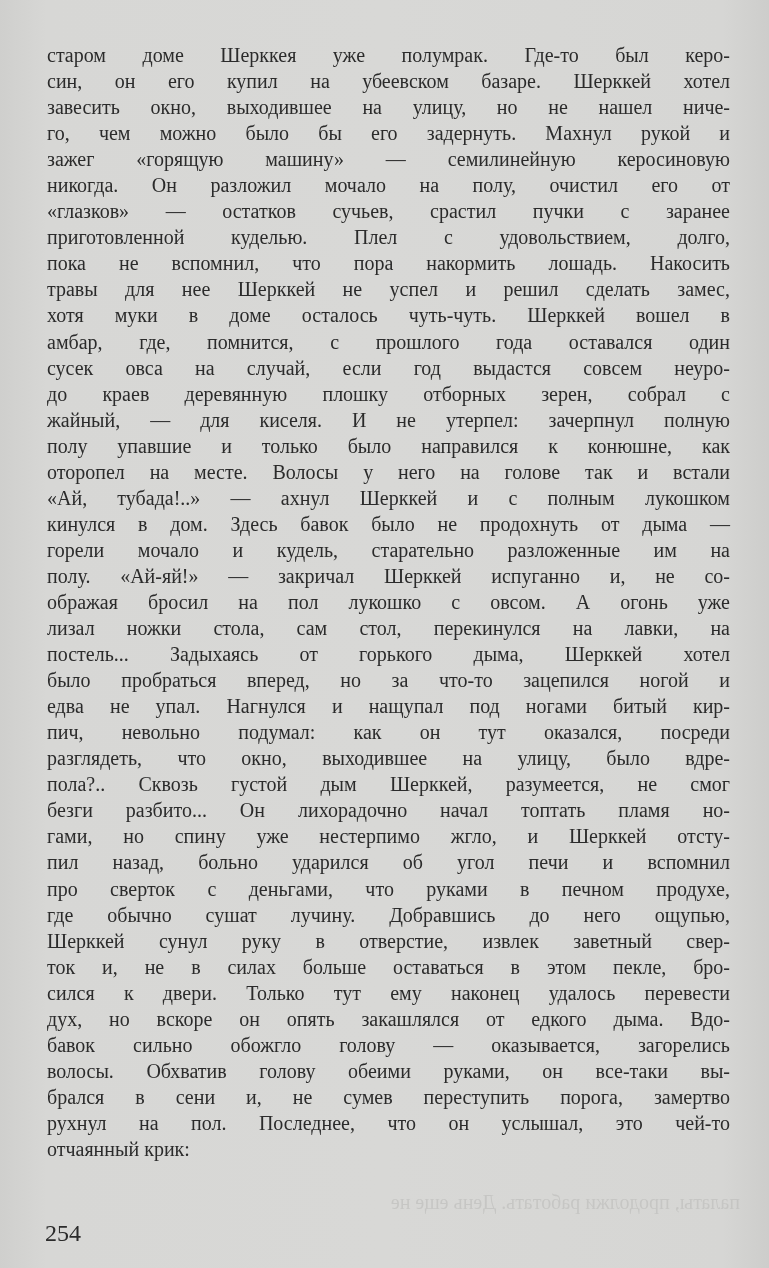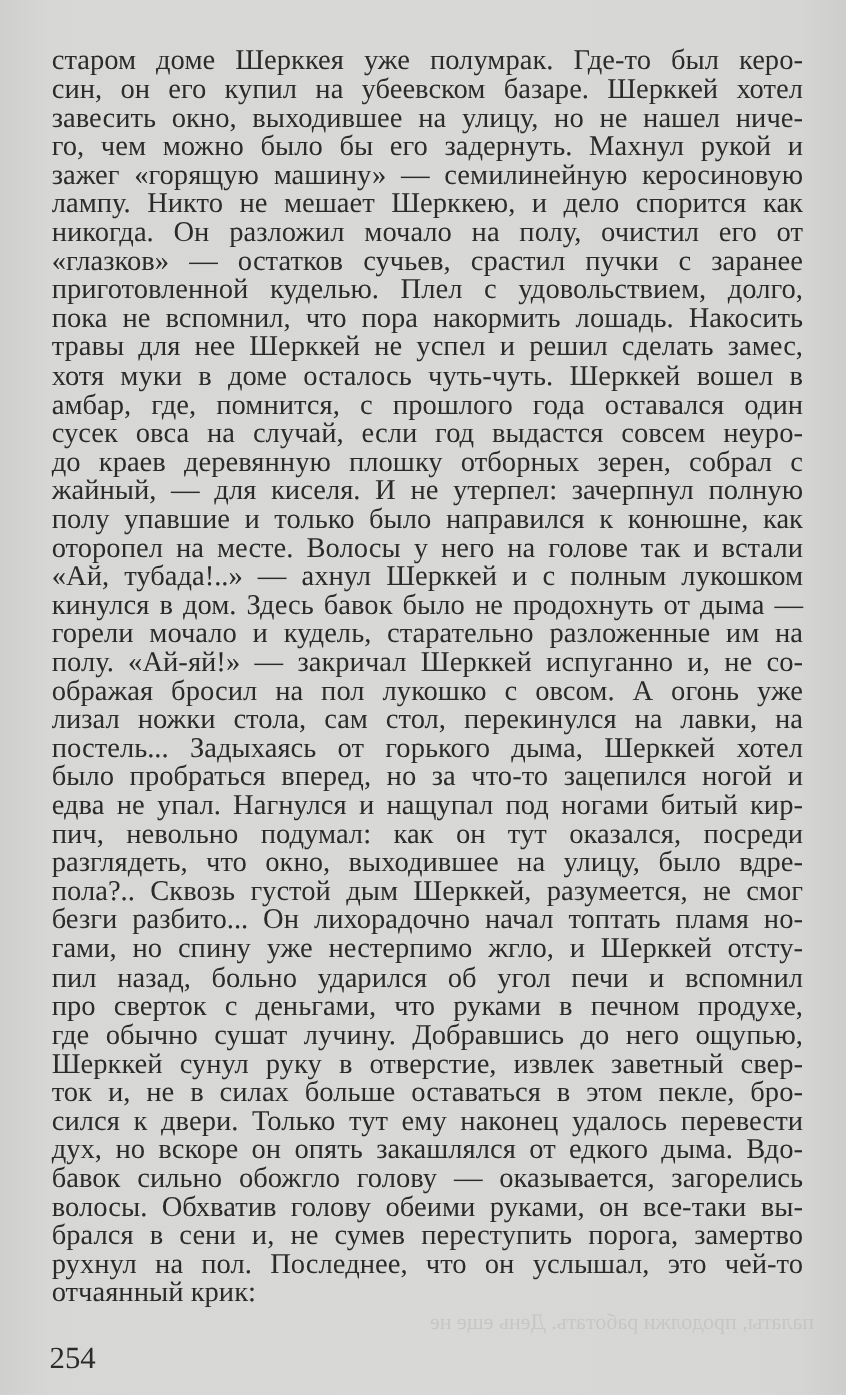--- a/index.html
+++ b/index.html
@@ -19,40 +19,40 @@
       width: 769px;
       height: 1268px;
       background: linear-gradient(90deg, #cfcfcd 0%, #d7d7d5 6%, #d8d8d6 50%, #d6d6d4 94%, #cdcdcb 100%);
     }
     .text-block {
       position: absolute;
       left: 47px;
       top: 42px;
       width: 683px;
       font-family: "Liberation Serif", "DejaVu Serif", serif;
-      font-size: 26px;
+      font-size: 20px;
       line-height: 26.05px;
       color: #2b2b2b;
     }
     .line {
       display: block;
       white-space: nowrap;
       text-align: justify;
       text-align-last: justify;
       height: 26.05px;
     }
     .line.last {
       text-align-last: left;
     }
     .page-number {
       position: absolute;
       left: 45px;
       top: 1220px;
       font-family: "Liberation Serif", "DejaVu Serif", serif;
-      font-size: 28px;
+      font-size: 24px;
       color: #2b2b2b;
     }
     .bleed {
       position: absolute;
       left: 260px;
       top: 1191px;
       width: 480px;
       font-family: "Liberation Serif", "DejaVu Serif", serif;
       font-size: 20px;
       color: #b9b9b7;
@@ -66,21 +66,20 @@
 
 <div class="page">
   <div class="bleed">палаты, продолжи работать. День еще не</div>
 
   <div class="text-block">
     <span class="line">старом доме Шерккея уже полумрак. Где-то был керо-</span>
     <span class="line">син, он его купил на убеевском базаре. Шерккей хотел</span>
     <span class="line">завесить окно, выходившее на улицу, но не нашел ниче-</span>
     <span class="line">го, чем можно было бы его задернуть. Махнул рукой и</span>
     <span class="line">зажег «горящую машину» — семилинейную керосиновую</span>
-    <span class="line">лампу. Никто не мешает Шерккею, и дело спорится как</span>
     <span class="line">никогда. Он разложил мочало на полу, очистил его от</span>
     <span class="line">«глазков» — остатков сучьев, срастил пучки с заранее</span>
     <span class="line">приготовленной куделью. Плел с удовольствием, долго,</span>
     <span class="line">пока не вспомнил, что пора накормить лошадь. Накосить</span>
     <span class="line">травы для нее Шерккей не успел и решил сделать замес,</span>
     <span class="line">хотя муки в доме осталось чуть-чуть. Шерккей вошел в</span>
     <span class="line">амбар, где, помнится, с прошлого года оставался один</span>
     <span class="line">сусек овса на случай, если год выдастся совсем неуро-</span>
     <span class="line">до краев деревянную плошку отборных зерен, собрал с</span>
     <span class="line">жайный, — для киселя. И не утерпел: зачерпнул полную</span>

